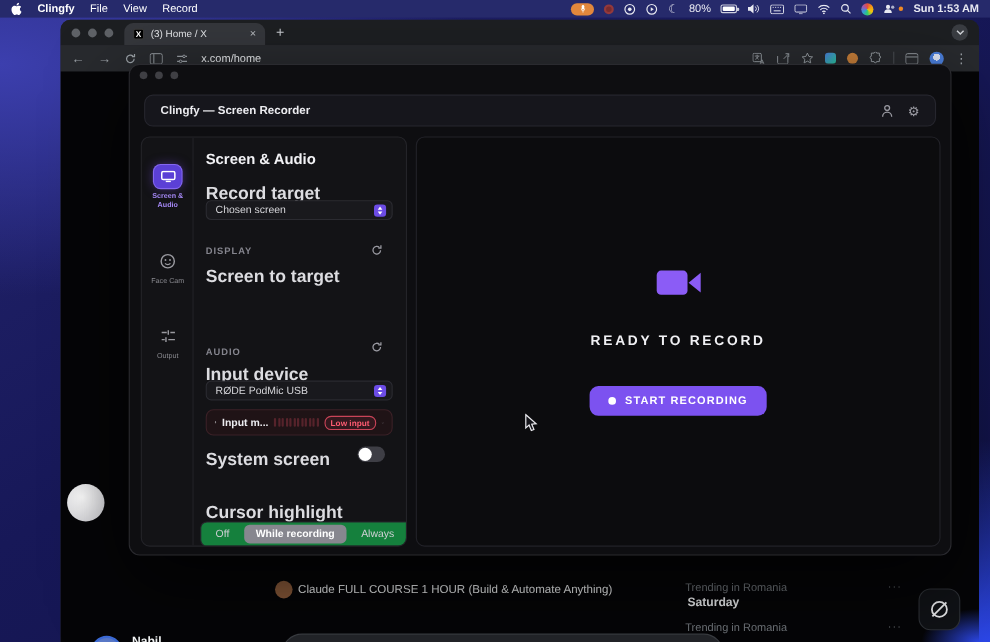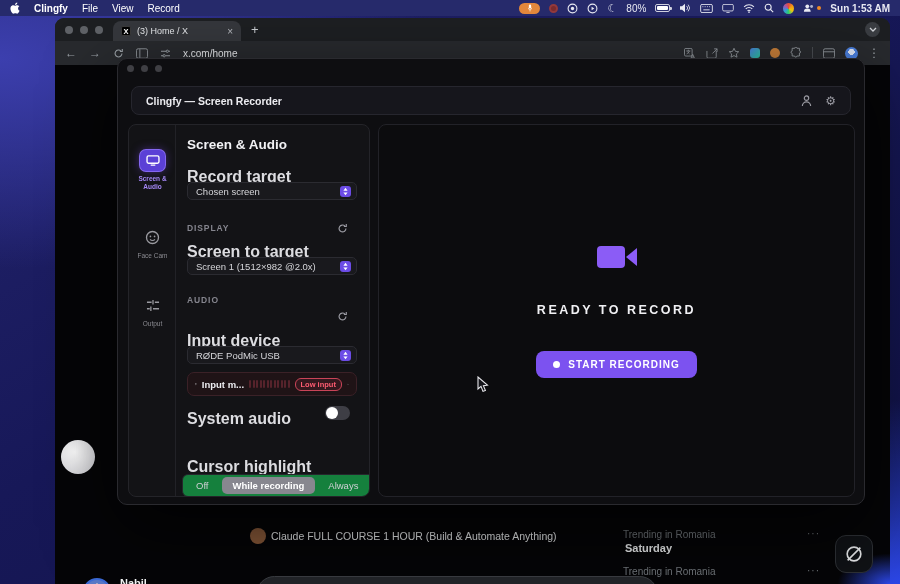--- a/index.html
+++ b/index.html
@@ -419,31 +419,22 @@
 
       <span class="abs s-section" style="left:8px; top:98px;">DISPLAY</span>
       <span class="abs refresh" style="top:95px;">
         <svg width="11" height="11" viewBox="0 0 16 16">
             <path d="M13 8a5 5 0 1 1-1.4-3.5" fill="none" stroke="#9a9aa2" stroke-width="1.7"></path>
             <path d="M13.5 1.5v3.6H10" fill="none" stroke="#9a9aa2" stroke-width="1.7"></path>
           </svg>
       </span>
 
       <span class="abs s-label" style="left:8px; top:118px;">Screen to target</span>
-      <div class="abs select" style="top:132px;">
-        <span>Screen 1  (1512×982 @2.0x)</span>
-        <span class="stepper">
-          <svg width="7" height="9" viewBox="0 0 8 10">
-              <path d="M4 .8L6.4 4H1.6z" fill="#fff"></path>
-              <path d="M4 9.2L1.6 6h4.8z" fill="#fff"></path>
-            </svg>
-        </span>
-      </div>
-
-      <span class="abs s-section" style="left:8px; top:170px;">AUDIO</span>
+
+      <span class="abs s-section" style="left:8px; top:190px;">AUDIO</span>
       <span class="abs refresh" style="top:183px;">
         <svg width="11" height="11" viewBox="0 0 16 16">
             <path d="M13 8a5 5 0 1 1-1.4-3.5" fill="none" stroke="#9a9aa2" stroke-width="1.7"></path>
             <path d="M13.5 1.5v3.6H10" fill="none" stroke="#9a9aa2" stroke-width="1.7"></path>
           </svg>
       </span>
 
       <span class="abs s-label" style="left:8px; top:207px;">Input device</span>
       <div class="abs meter-row">
         <svg width="7" height="10" viewBox="0 0 10 14">
@@ -477,21 +468,21 @@
       <div class="abs select" style="top:221px;">
         <span>RØDE PodMic USB</span>
         <span class="stepper">
           <svg width="7" height="9" viewBox="0 0 8 10">
               <path d="M4 .8L6.4 4H1.6z" fill="#fff"></path>
               <path d="M4 9.2L1.6 6h4.8z" fill="#fff"></path>
             </svg>
         </span>
       </div>
 
-      <span class="abs s-label" style="left:8px; top:285px;">System audio</span>
+      <span class="abs s-label" style="left:8px; top:285px;">System screen</span>
       <span class="toggle">
           <i></i>
         </span>
 
       <span class="abs s-label" style="left:8px; top:333px;">Cursor highlight visibility</span>
       <div class="segmented">
         <span class="seg">Off</span>
         <span class="seg sel">While recording</span>
         <span class="seg">Always</span>
       </div>

